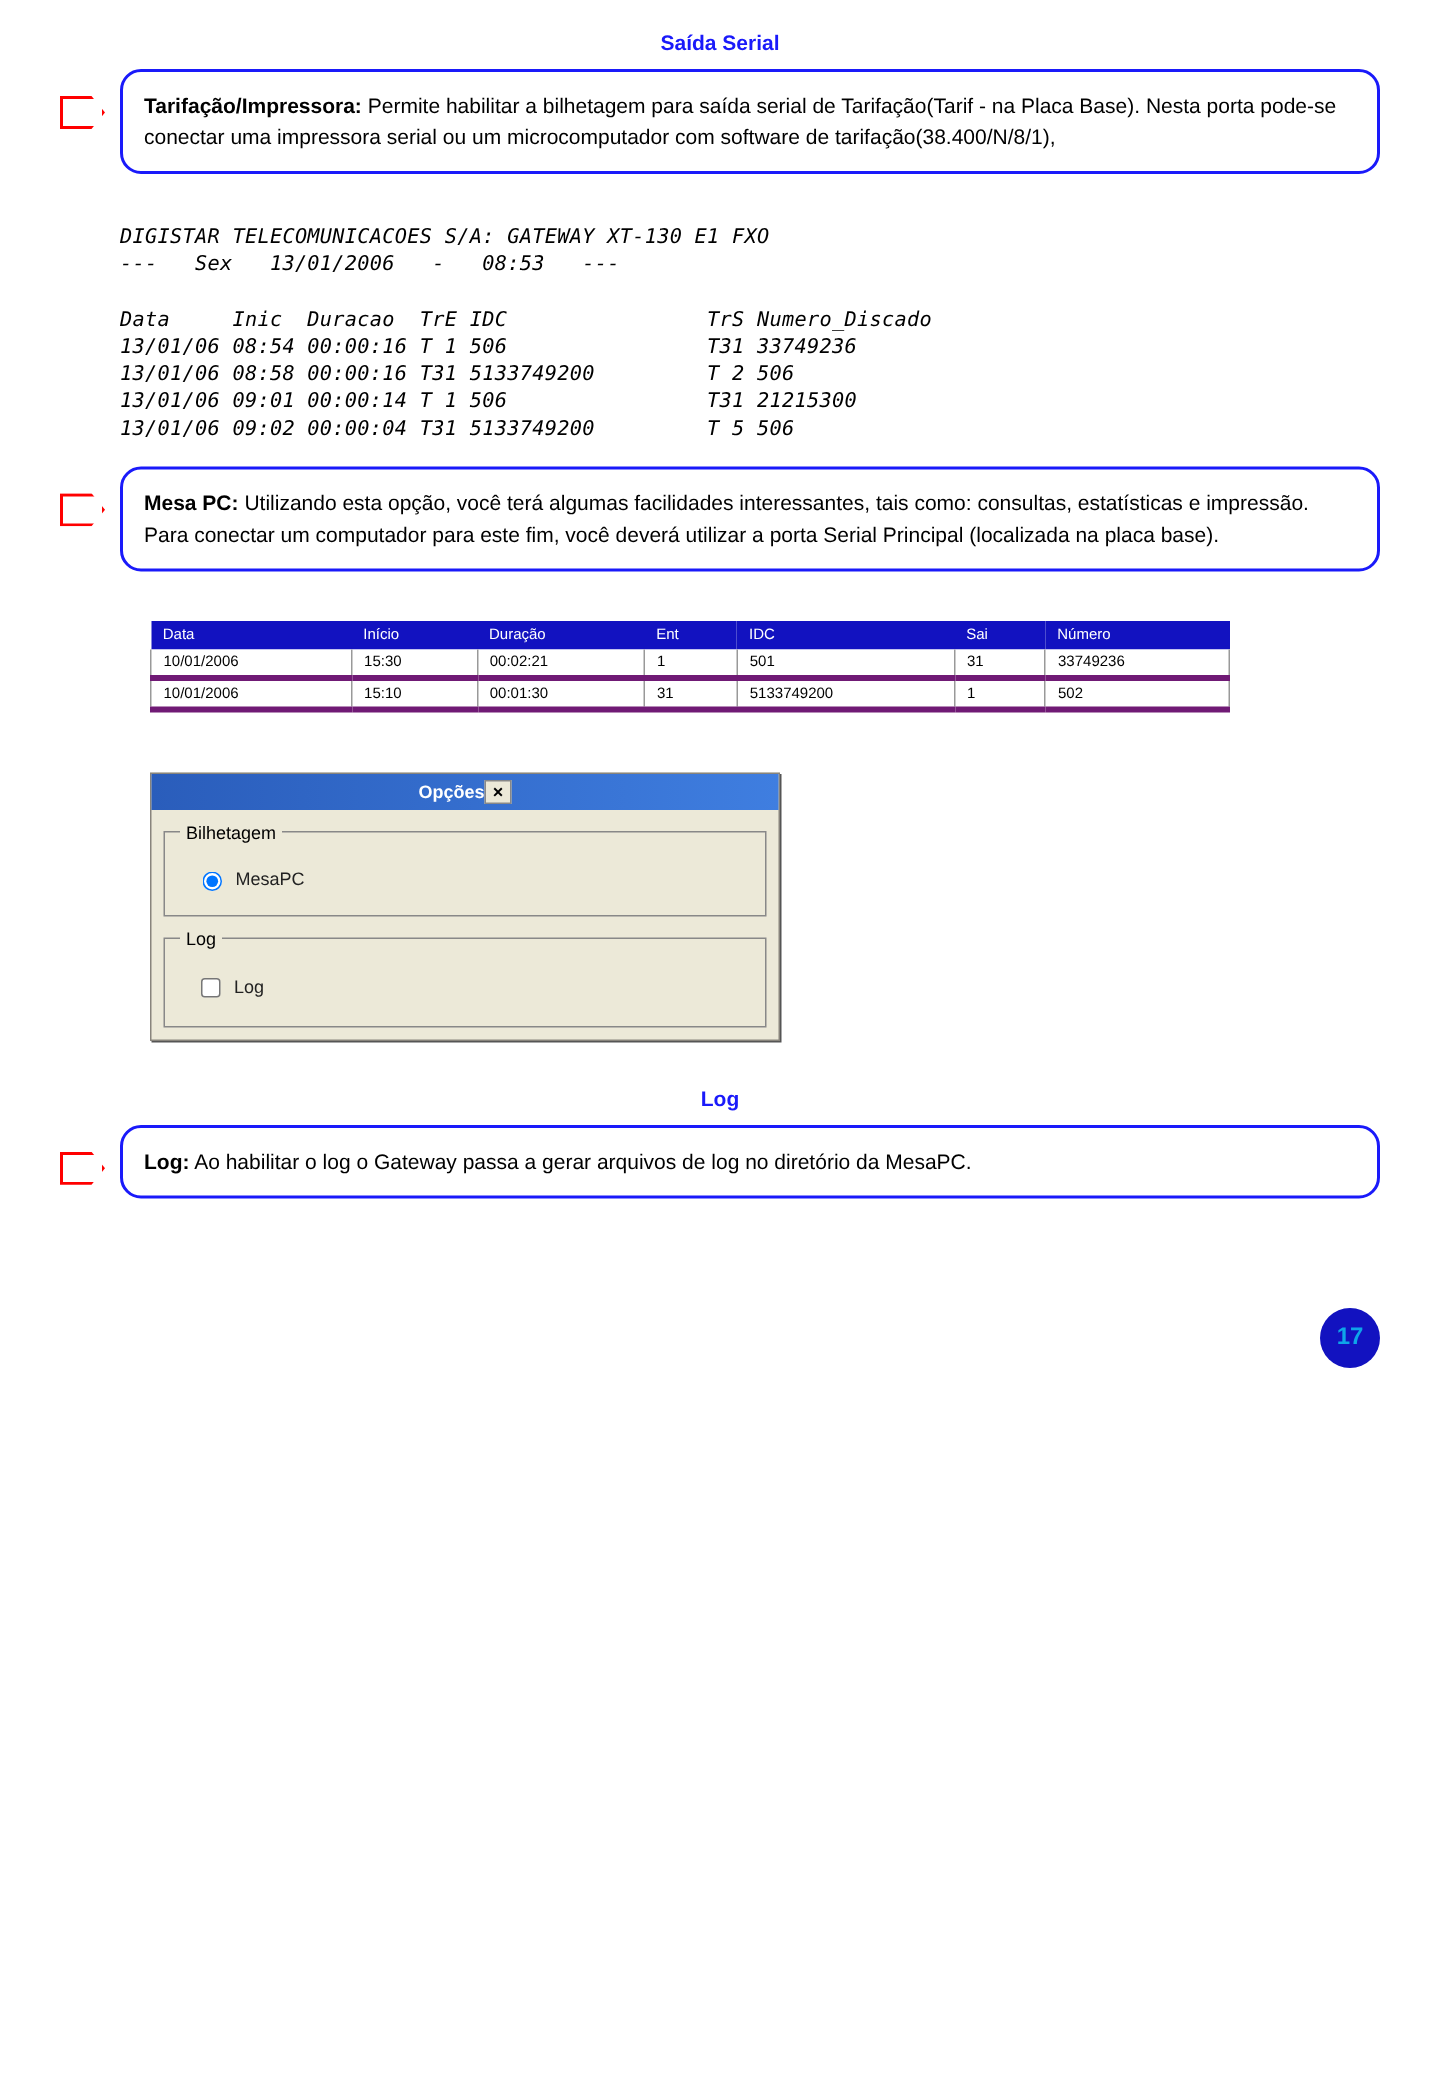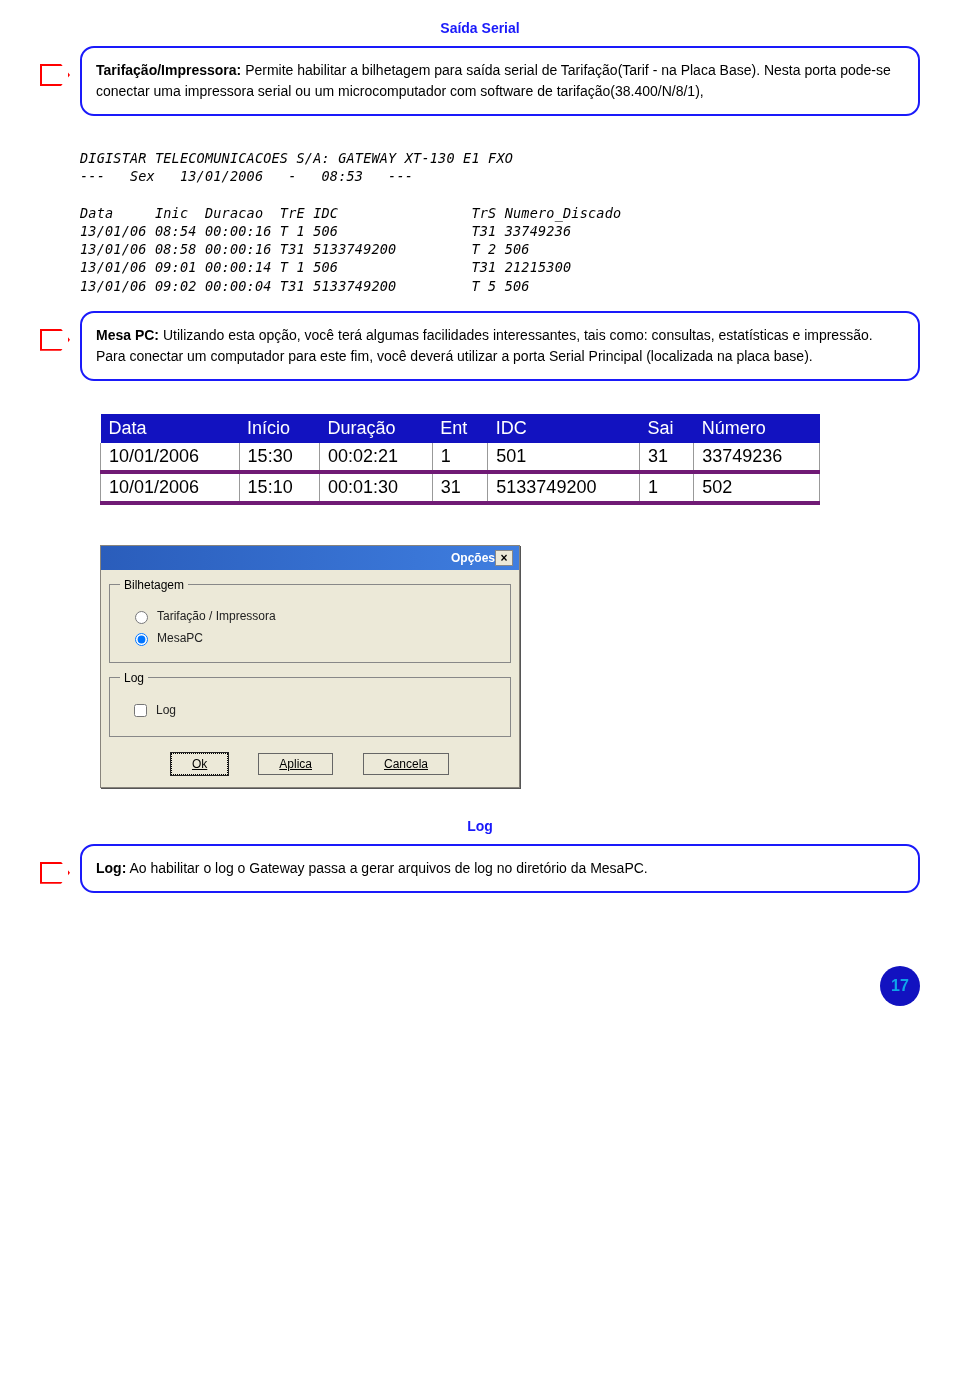--- a/index.html
+++ b/index.html
@@ -49,21 +49,21 @@
     font-size: 13.5px;
     white-space: pre;
     margin: 6px 0 16px 40px;
     line-height: 1.35;
     letter-spacing: 0.2px;
     font-style: italic;
   }
   .data-table {
     margin: 14px 0 10px 60px;
     border-collapse: collapse;
-    font-size: 18px;
+    font-size: 10px;
     width: 720px;
   }
   .data-table th {
     background: #1212c0;
     color: #fff;
     text-align: left;
     padding: 4px 8px;
     font-weight: normal;
     border: none;
   }
@@ -83,21 +83,21 @@
     box-shadow: 1px 1px 0 #555;
     font-size: 12px;
     font-family: Tahoma, Arial, sans-serif;
   }
   .win-title {
     background: linear-gradient(to right,#2a5dbb,#3f7ee0);
     color: #fff;
     padding: 4px 6px;
     font-weight: bold;
     display: flex;
-    justify-content: flex-end;
+    justify-content: center;
     align-items: center;
   }
   .win-x {
     background: #ece9d8;
     color: #000;
     width: 18px;
     height: 16px;
     text-align: center;
     line-height: 14px;
     border: 1px solid #888;
@@ -208,40 +208,31 @@
 </table>
 
 <div class="win">
   <div class="win-title">
     <span>Opções</span>
     <span class="win-x">×</span>
   </div>
   <fieldset>
     <legend>Bilhetagem</legend>
     <label class="radio-row">
-      <input type="radio" name="bil" style="">
-      <span>Tarifação / Impressora</span>
-    </label>
-    <label class="radio-row">
       <input type="radio" name="bil" checked="" style="">
       <span>MesaPC</span>
     </label>
   </fieldset>
   <fieldset>
     <legend>Log</legend>
     <label class="check-row">
       <input type="checkbox" style="">
       <span>Log</span>
     </label>
   </fieldset>
-  <div class="win-buttons">
-    <button class="win-btn primary">Ok</button>
-    <button class="win-btn">Aplica</button>
-    <button class="win-btn">Cancela</button>
-  </div>
 </div>
 
 <div class="section-title">Log</div>
 <div class="callout">
   <div class="pentagon"></div>
   <div class="rounded-box">
     <b>Log:</b><span> Ao habilitar o log o Gateway passa a gerar arquivos de log no diretório da MesaPC.</span>
   </div>
 </div>
 

